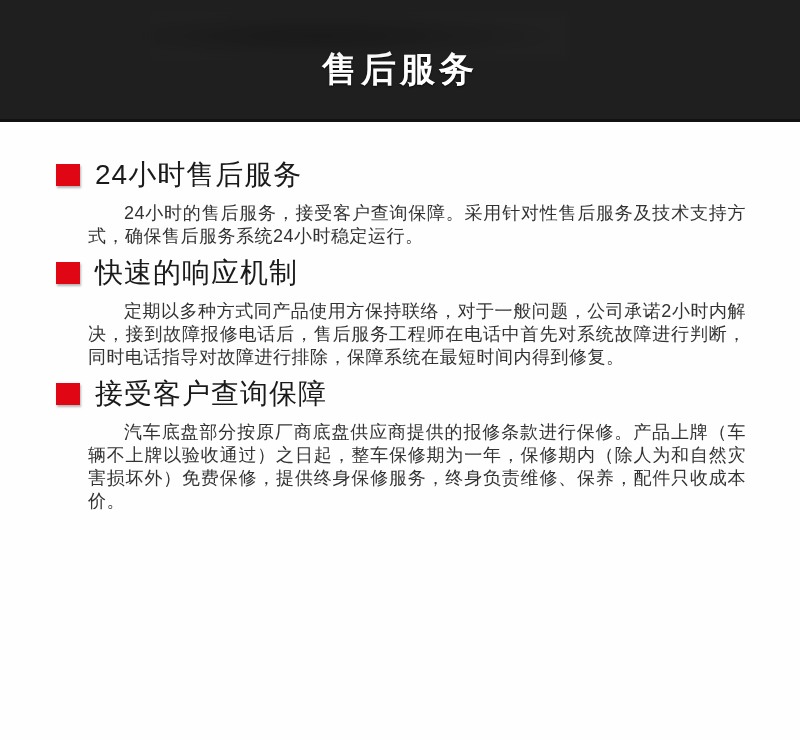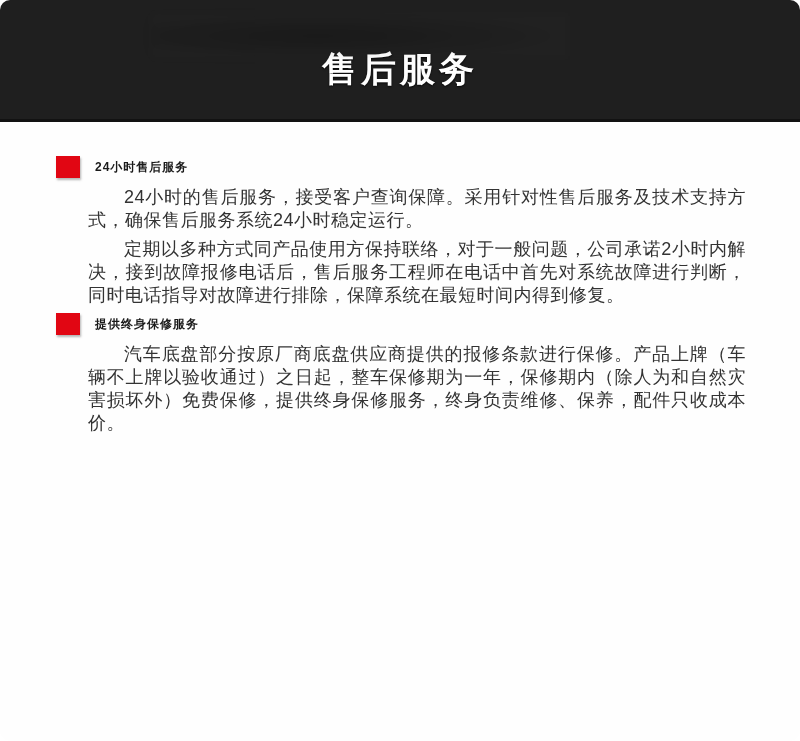--- a/index.html
+++ b/index.html
@@ -16,21 +16,20 @@
     font-family:"Liberation Sans","DejaVu Sans",sans-serif;
     background:#ffffff;
   }
   .page{
     width:800px;
     height:741px;
     overflow:hidden;
     background:var(--page-bg);
     margin:0 auto;
     position:relative;
-    border-radius:10px;
   }
   
   .banner{
     height:122px;
     background:var(--banner-bg);
     border-bottom:3px solid #121212;
     position:relative;
     display:flex;
     align-items:flex-end;
     justify-content:center;
@@ -68,22 +67,22 @@
   }
   .bullet{
     width:24px;
     height:22px;
     background:var(--accent);
     box-shadow:1px 2px 2px rgba(110,110,110,.5);
     flex:0 0 auto;
   }
   .sec-head h2{
     margin:0;
-    font-size:12px;
-    font-weight:700;
+    font-size:28px;
+    font-weight:400;
     color:var(--heading-text);
     letter-spacing:1px;
   }
   .section p{
     margin:0 0 6px 32px;
     font-size:18px;
     line-height:23px;
     letter-spacing:.5px;
     color:var(--body-text);
     text-indent:2em;
@@ -107,25 +106,29 @@
         <span class="bullet"></span>
         <h2>24小时售后服务</h2>
       </div>
       <p>24小时的售后服务，接受客户查询保障。采用针对性售后服务及技术支持方式，确保售后服务系统24小时稳定运行。</p>
     </section>
 
     <section class="section">
     </section>
 
     <section class="section">
+      <div class="sec-head">
+        <span class="bullet"></span>
+        <h2>快速的响应机制</h2>
+      </div>
       <p>定期以多种方式同产品使用方保持联络，对于一般问题，公司承诺2小时内解决，接到故障报修电话后，售后服务工程师在电话中首先对系统故障进行判断，同时电话指导对故障进行排除，保障系统在最短时间内得到修复。</p>
     </section>
 
     <section class="section">
       <div class="sec-head">
         <span class="bullet"></span>
-        <h2>提供终身保修服务</h2>
+        <h2>接受客户查询保障</h2>
       </div>
       <p>汽车底盘部分按原厂商底盘供应商提供的报修条款进行保修。产品上牌（车辆不上牌以验收通过）之日起，整车保修期为一年，保修期内（除人为和自然灾害损坏外）免费保修，提供终身保修服务，终身负责维修、保养，配件只收成本价。</p>
     </section>
 
   </main>
 </div>
 
 </body></html>

